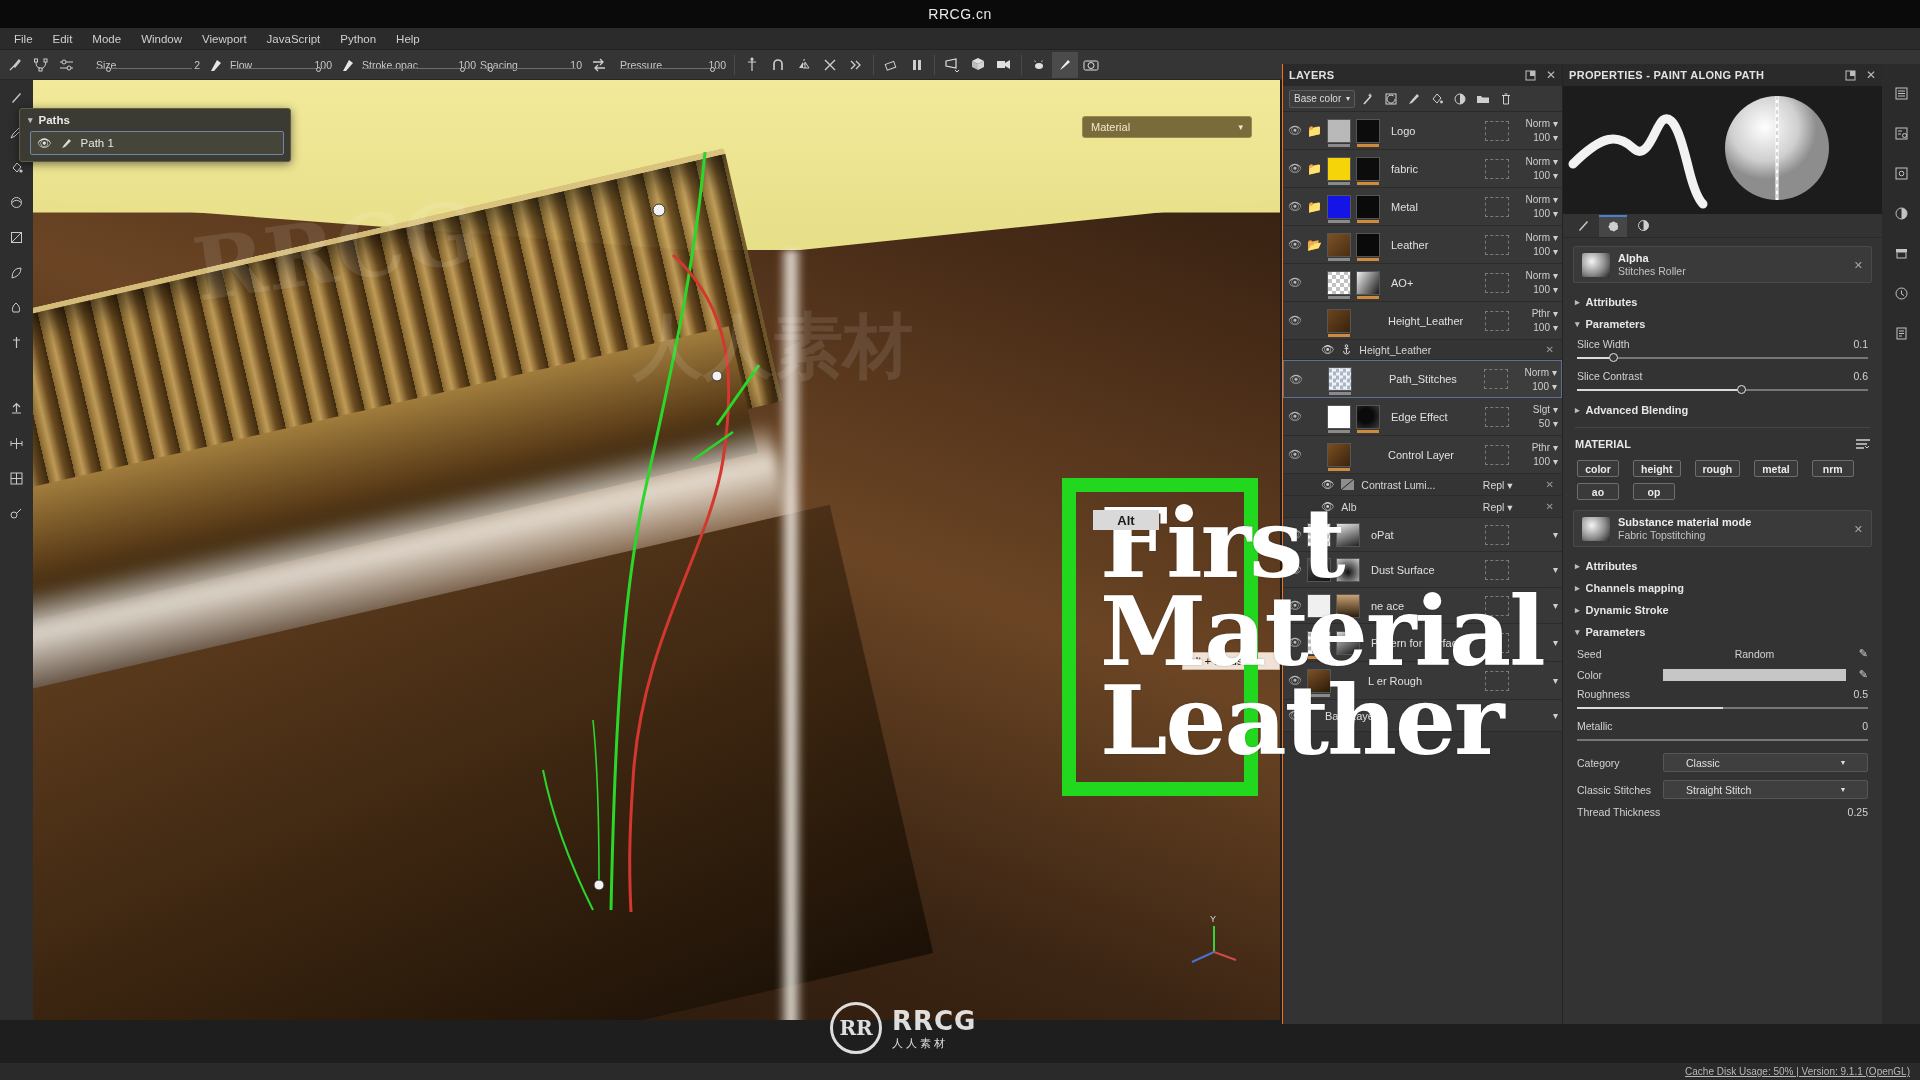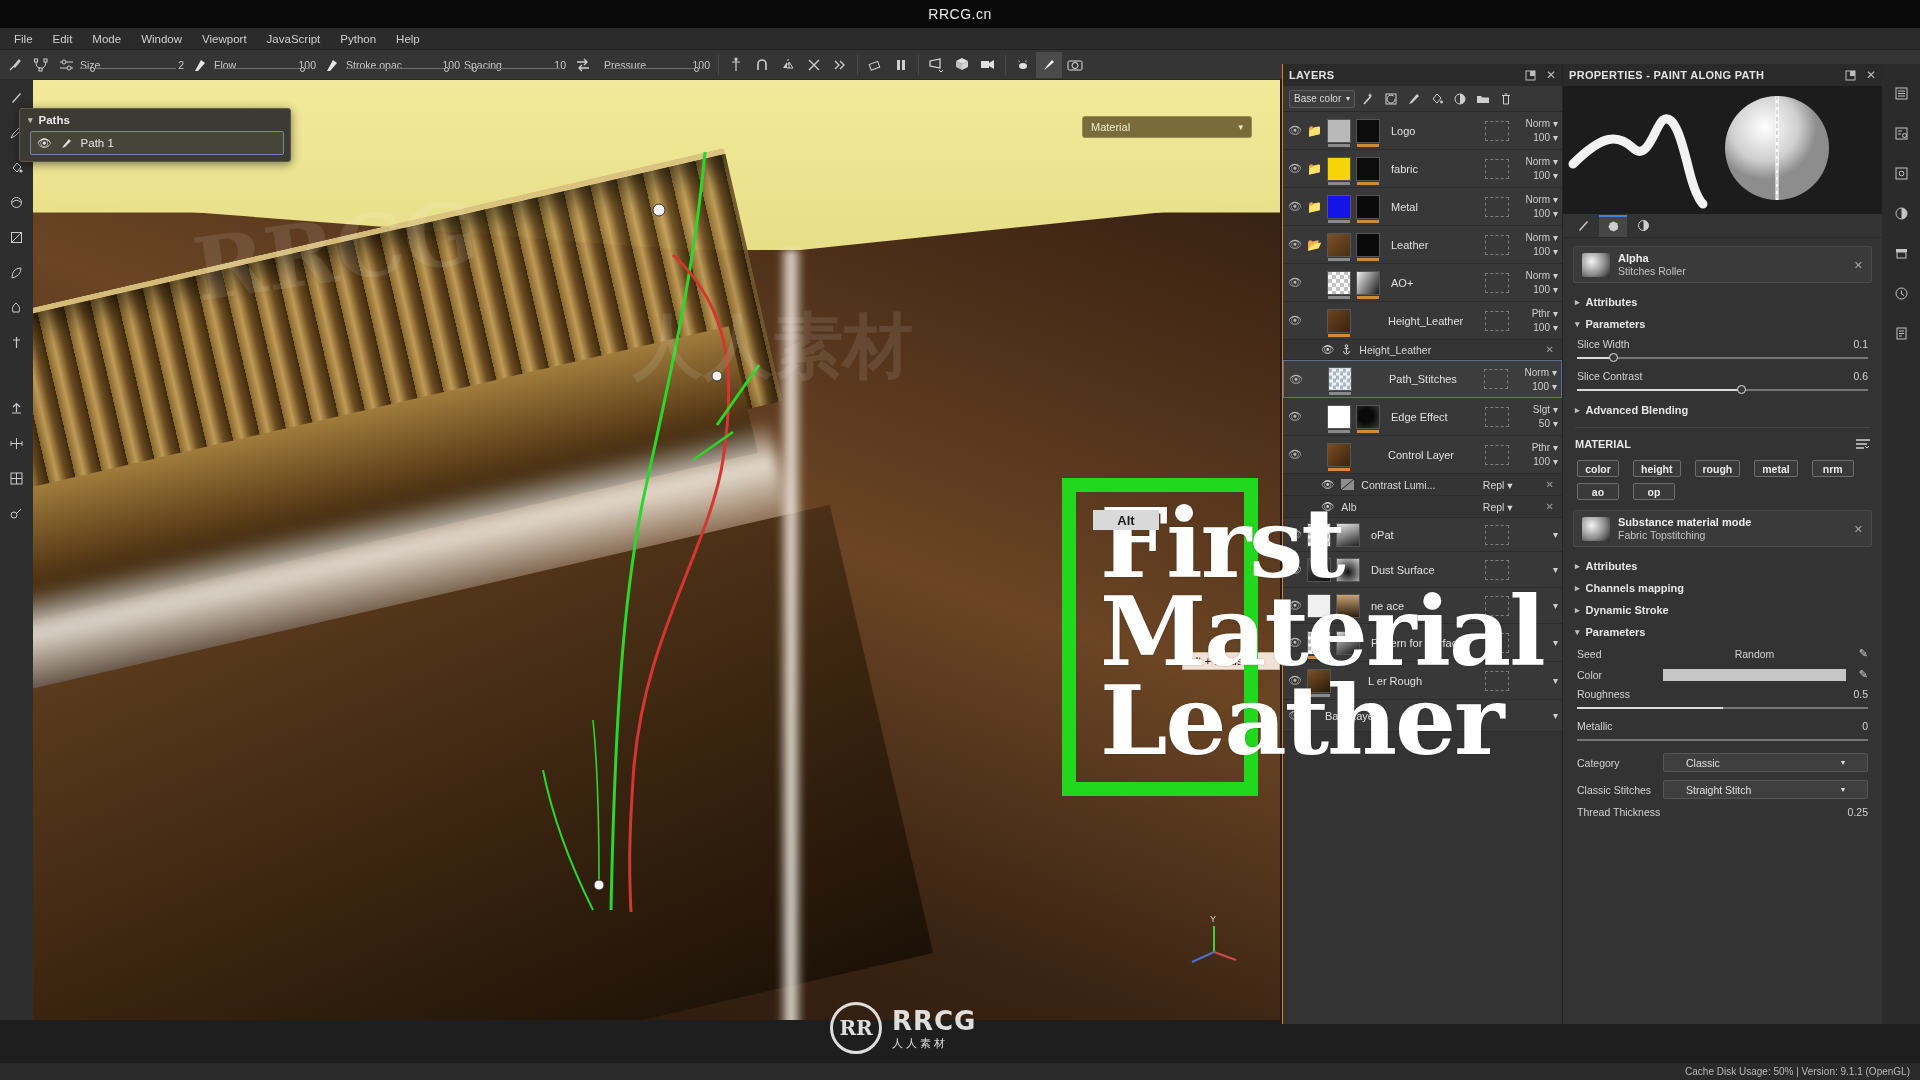--- a/index.html
+++ b/index.html
@@ -266,21 +266,21 @@
 
   .right-rail {
     position:absolute; right:0; top:64px; width:38px; height:960px; background:#2b2b2b;
     display:flex; flex-direction:column; align-items:center; gap:18px; padding-top:18px;
   }
   .right-rail .ri { width:22px; height:22px; color:#c4c4c4; display:flex; align-items:center; justify-content:center;}
 
   .statusbar {
     position:absolute; left:0; bottom:0; width:1920px; height:18px;
     background:#2a2a2a; display:flex; align-items:center; justify-content:flex-end;
-    padding-right: 10px; font-size:10px; color:#b8b8b8; border-top:1px solid #1d1d1d;
+    padding-right: 10px; font-size:10px; color:#b8b8b8; border-top:1px solid #1d1d1d;text-decoration:underline;
   }
   .watermark {
     position:absolute; pointer-events:none; color:rgba(255,255,255,.10);
     font-family:"DejaVu Serif", serif; font-weight:bold; user-select:none;
   }
   .wm-center {
     position:absolute; left: 830px; bottom: 26px; display:flex; align-items:center; gap:10px;
     z-index: 12; opacity:.85;
   }
   .wm-circle {
@@ -328,21 +328,21 @@
     </div>
     <div class="tb-icon">
       <svg width="16" height="16" viewBox="0 0 16 16">
           <line x1="1" y1="5" x2="14" y2="5" stroke="#cfcfcf"></line>
           <line x1="1" y1="11" x2="14" y2="11" stroke="#cfcfcf"></line>
           <circle cx="5" cy="5" r="2" stroke="#cfcfcf" fill="#353535"></circle>
           <circle cx="10" cy="11" r="2" stroke="#cfcfcf" fill="#353535"></circle>
         </svg>
     </div>
 
-    <div class="param" style="width:108px; margin-left:0;">
+    <div class="param" style="width:108px; margin-left:16px;">
       <span class="plabel">Size</span>
       <span class="pval" style="position:absolute; right:4px;">2</span>
       <div class="slider-line" style="width:96px;"></div>
         <div class="slider-knob" style="left:10px;"></div>
     </div>
     <div class="tb-icon">
       <svg width="18" height="18" viewBox="0 0 18 18">
           <path d="M3 15 L9 4 L13 7 L6 15 Z" fill="#e6e6e6"></path>
         </svg>
     </div>

